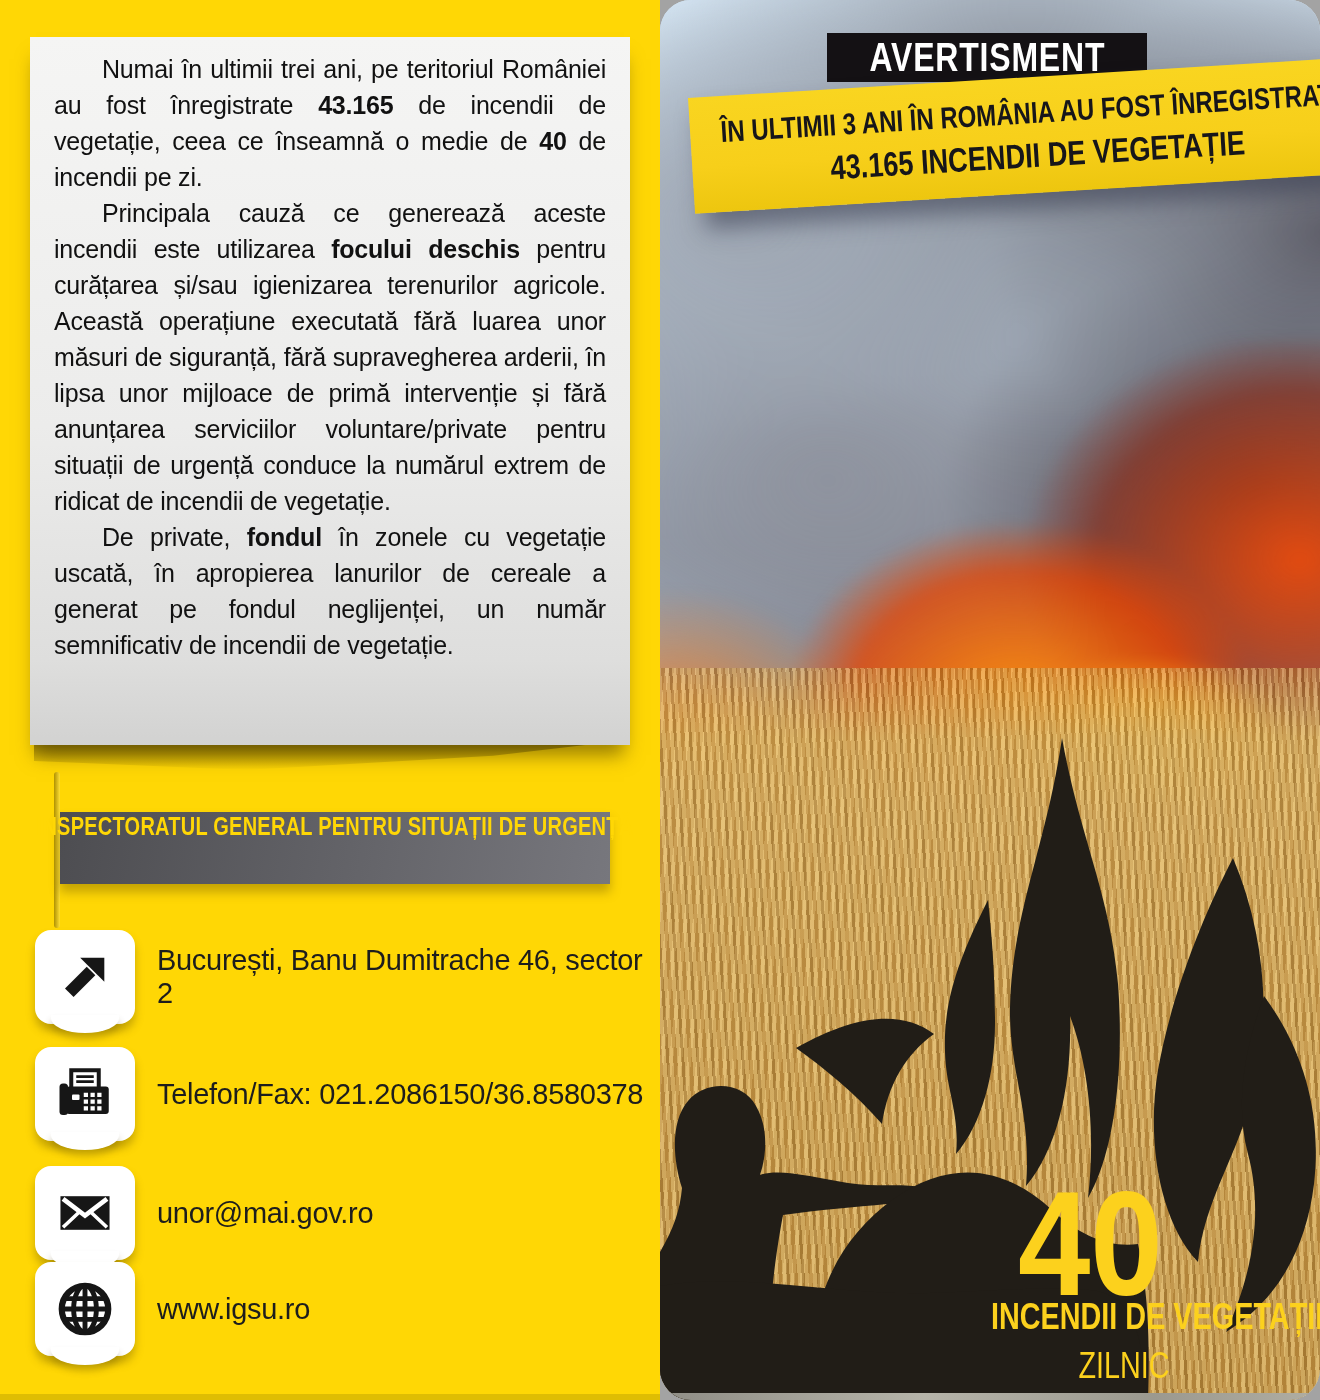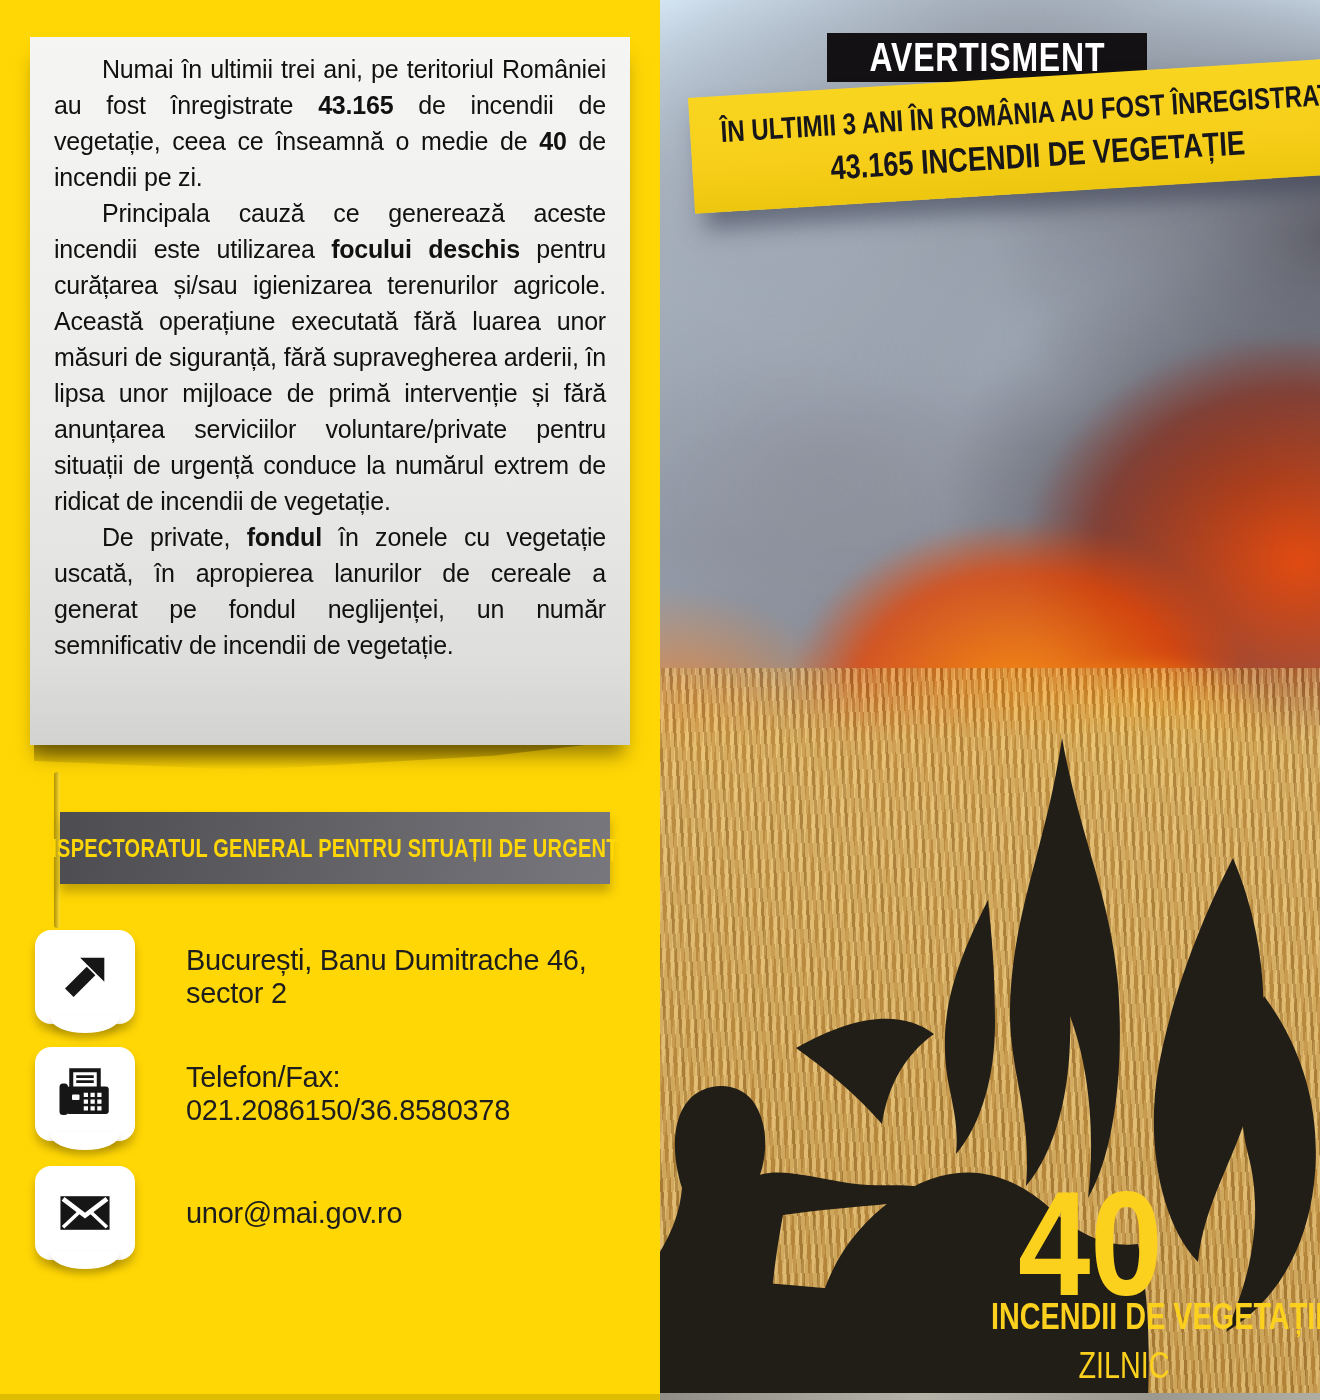--- a/index.html
+++ b/index.html
@@ -46,28 +46,28 @@
   .note p span.b{font-weight:bold;}
   .fold-line{
     position:absolute;left:54px;top:772px;width:6px;height:156px;
     background:linear-gradient(90deg,rgba(110,88,0,.55),rgba(255,240,140,.35));
     border-radius:3px;
   }
   .org-bar{
     position:absolute;left:60px;top:812px;width:550px;height:72px;
     background:linear-gradient(100deg,#4d4d51 0%,#646469 55%,#77777d 100%);
     box-shadow:0 8px 10px rgba(90,70,0,.35);
-    display:flex;align-items:center;justify-content:center;
+    display:flex;justify-content:center;
   }
   .org-bar .cond{
     color:var(--panel-yellow,#FFD705);
     font-size:25px;font-weight:bold;letter-spacing:.3px;white-space:nowrap;
   }
   .cond{display:inline-block;transform:scaleX(.8);transform-origin:center;}
-  .contact-row{position:absolute;left:35px;display:flex;align-items:center;gap:29px;}
+  .contact-row{position:absolute;left:35px;display:flex;align-items:center;}
   .contact-row .icon-card{
     position:relative;width:100px;height:94px;background:#fff;border-radius:16px;
     display:flex;align-items:center;justify-content:center;
     box-shadow:0 7px 9px rgba(95,75,0,.35);
     flex:0 0 auto;
   }
   .contact-row .icon-card::after{
     content:"";position:absolute;left:16px;right:16px;bottom:-9px;height:18px;
     background:#fff;border-radius:0 0 50% 50%/0 0 80% 80%;
     box-shadow:0 6px 7px rgba(95,75,0,.3);
@@ -76,20 +76,21 @@
     margin-left:22px;font-size:29px;color:#1d1d1d;letter-spacing:-0.3px;
   }
   .row-address{top:930px;}
   .row-phone{top:1047px;}
   .row-email{top:1166px;}
   .row-web{top:1262px;}
   
   .photo{
     position:absolute;left:660px;top:0;width:660px;height:1400px;overflow:hidden;
     background:var(--sky-blue,#C9DFF1);
+    border-radius:31px;
   }
   .sky{
     position:absolute;inset:0;
     background:linear-gradient(180deg,#d6e7f5 0%,#c6dcef 38%,#b7d0e5 100%);
   }
   .smoke{
     position:absolute;left:-40px;top:-30px;width:740px;height:820px;filter:blur(9px);
     background:
       radial-gradient(420px 300px at 15% 30%,rgba(158,166,178,.95),transparent 75%),
       radial-gradient(520px 380px at 55% 18%,rgba(122,126,136,.9),transparent 75%),
@@ -221,20 +222,32 @@
           <svg class="glyph" width="62" height="62" viewBox="0 0 24 24">
             <rect x="2.5" y="5.5" width="19" height="13" fill="#161616"></rect>
             <path d="M3.5 6.5 L12 13 L20.5 6.5" stroke="#fff" stroke-width="1.8" fill="none"></path>
             <path d="M3.5 17.5 L9.8 11.6 M20.5 17.5 L14.2 11.6" stroke="#fff" stroke-width="1.4" fill="none"></path>
           </svg>
         </span>
       </span>
       <span class="contact-text">unor@mai.gov.ro</span>
     </div>
 
+    <div class="contact-row row-web">
+      <span class="icon-card">
+        <span>
+          <svg class="glyph" width="62" height="62" viewBox="0 0 24 24" fill="none" stroke="#161616">
+            <circle cx="12" cy="12" r="9" stroke-width="2.4"></circle>
+            <ellipse cx="12" cy="12" rx="4.4" ry="9" stroke-width="1.9"></ellipse>
+            <path d="M12 3 V21 M3.6 8 H20.4 M3 12 H21 M3.6 16 H20.4" stroke-width="1.9"></path>
+          </svg>
+        </span>
+      </span>
+      <span class="contact-text">www.igsu.ro</span>
+    </div>
 
     <div class="left-bottom-strip"></div>
   </div>
 
   <div class="photo">
     <div class="sky"></div>
     <div class="smoke"></div>
     <div class="fire"></div>
     <div class="wheat"></div>
 

